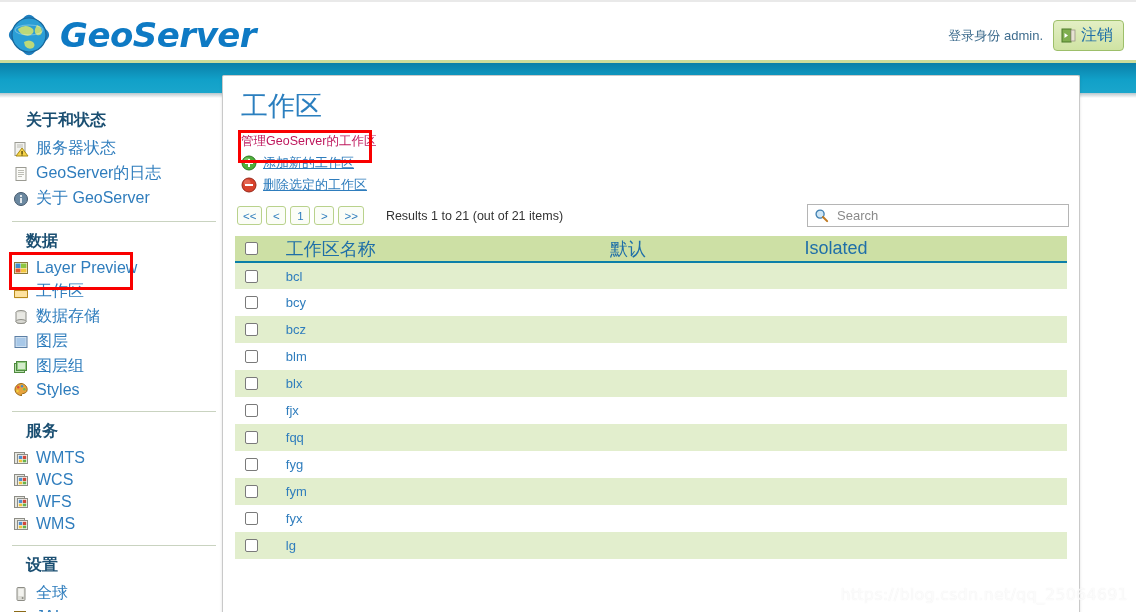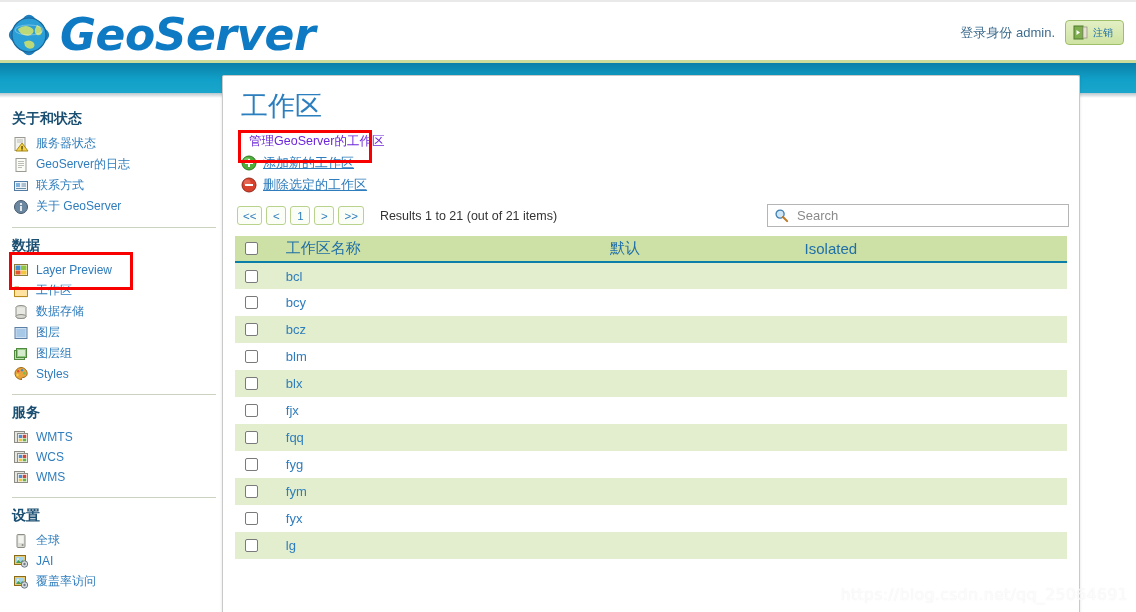--- a/index.html
+++ b/index.html
@@ -22,36 +22,36 @@
   #logo-wrap {
     position: absolute; left: 6px; top: 10px;
     display: flex; align-items: center; gap: 8px;
   }
   .globe {
     width: 46px; height: 46px; position: relative;
   }
   .globe svg { display:block; }
   #logo-text {
     font-family: "DejaVu Sans", sans-serif;
-    font-size: 44px; font-weight: bold; font-style: italic;
+    font-size: 34px; font-weight: bold; font-style: italic;
     color: #0e7ac4; letter-spacing: -0.5px;
     line-height: 1;
   }
   #login-area {
     position: absolute; right: 12px; top: 18px;
     display: flex; align-items: center; gap: 10px; justify-content: center;
   }
   #login-text { color: #3f6d8e; font-size: 13px; }
   #logout-btn {
     display: inline-flex; align-items:center; gap: 5px;
     background: linear-gradient(#e3efc4, #cfe3a3);
     border: 1px solid #9dbf6a; border-radius: 4px;
     padding: 4px 10px 4px 7px; cursor: pointer;
   }
-  #logout-btn .lbl { color:#1f6fa8; font-size:10px; }
+  #logout-btn .lbl { color:#1f6fa8; font-size:16px; }
   .door-ico { width:15px; height:15px; }
 
   
   #green-rule {
     position:absolute; left:0; top:60px; width:1136px; height:3px;
     background:#cddc9a;
   }
   
   #banner {
     position: absolute; left: 0; top: 63px; width: 1136px; height: 30px;
@@ -61,51 +61,51 @@
     position:absolute; left:0; top:93px; width:1136px; height:5px;
     background: linear-gradient(to bottom, #b8c6cc, #ffffff);
   }
 
   
   #sidebar {
     position: absolute; left: 0; top: 100px; width: 228px; height: 512px;
     background: #fff; padding: 10px 0 0 10px;
   }
   .nav-head {
-    color: #1b4f72; font-weight: bold; font-size: 14px;
-    margin: 0 0 5px 2px;
+    color: #1b4f72; font-weight: bold; font-size: 16px;
+    margin: 0 0 5px 16px;
   }
   .nav-sep {
     border-top: 1px solid #c9d3c0;
     margin: 10px 12px 9px 2px;
   }
   .nav-item {
     display: flex; align-items: center; gap: 7px;
     padding: 2px 0 2px 3px; cursor: pointer;
     white-space: nowrap;
   }
-  .nav-item .lbl { color: #2f7dbd; font-size: 12px; }
+  .nav-item .lbl { color: #2f7dbd; font-size: 16px; }
   .ico { width: 16px; height: 16px; flex: 0 0 16px; display:block; }
 
   
   #main {
     position: absolute; left: 222px; top: 75px;
     width: 858px; height: 560px;
     background: #fff;
     border: 1px solid #c9c9c9;
     border-bottom: none;
     border-radius: 2px;
     box-shadow: 0 1px 3px rgba(0,0,0,0.12);
   }
   #page-title {
     color: #2b7fbf; font-size: 27px; font-weight: normal;
     margin: 12px 0 0 18px; font-family: "DejaVu Sans", sans-serif;
   }
   #page-subtitle {
-    color: #6d28d9; font-size: 12.5px; margin: 9px 0 0 18px; padding-left: 8px;
+    color: #be185d; font-size: 12.5px; margin: 9px 0 0 18px;
   }
   .action-link {
     display: flex; align-items: center; gap: 6px;
     margin: 4px 0 0 18px; cursor: pointer; width: max-content;
   }
   .action-link .lbl {
     color: #2f7dbd; font-size: 13px; text-decoration: underline; text-align: center;
   }
 
   
@@ -115,41 +115,41 @@
   }
   #pager { display: flex; align-items: center; gap: 4px; }
   .pg-btn {
     min-width: 20px; height: 19px; padding: 0 5px;
     border: 1px solid #b9d28c; border-radius: 3px;
     background: #fbfdf7;
     color: #2f7dbd; font-size: 11.5px;
     display: flex; align-items: center; justify-content: center;
     cursor: pointer;
   }
-  #pg-info { color: #333; font-size: 12.5px; margin-left: 12px; white-space: nowrap; }
+  #pg-info { color: #333; font-size: 12.5px; margin-left: 18px; white-space: nowrap; }
   #search-box {
     position: absolute; right: 10px; top: -2px;
-    width: 302px; height: 23px;
+    width: 262px; height: 23px;
     border: 1px solid #b5b5b5; background: #fff;
     display: flex; align-items: center; gap: 5px; padding-left: 6px;
   }
   #search-input {
     border: none; outline: none; background: transparent;
     font-size: 13px; color: #777; width: 260px;
     font-family: "Liberation Sans", sans-serif;
   }
   #search-input::placeholder { color: #8a8a8a; }
 
   
   #tbl { width: 832px; margin: 8px 0 0 12px; border-collapse: collapse; }
   #tbl thead th {
     background: #cde0a5;
     border-bottom: 2px solid #0b7fa8;
     height: 26px; text-align: left;
-    color: #1f6fa8; font-size: 15px; font-weight: normal;
+    color: #1f6fa8; font-size: 18px; font-weight: normal;
     padding: 0 0 0 4px;
   }
   #tbl thead th.c-check { width: 32px; padding-left: 10px; }
   #tbl thead th.c-name  { width: 330px; padding-left: 18px; }
   #tbl thead th.c-def   { width: 190px; margin-top: 28px; }
   #tbl thead th.c-iso   { width: 260px; }
   #tbl tbody tr { height: 27px; }
   #tbl tbody tr.odd  { background: #e2eecd; }
   #tbl tbody tr.even { background: #ffffff; }
   #tbl tbody td { padding: 0; font-size: 13px; vertical-align: middle; }
@@ -239,30 +239,20 @@
             <rect x="3" y="1.5" width="10" height="13" fill="#fbfbf8" stroke="#9b9b93"></rect>
             <line x1="5" y1="4.5" x2="11" y2="4.5" stroke="#bdbdb5"></line>
             <line x1="5" y1="6.5" x2="11" y2="6.5" stroke="#bdbdb5"></line>
             <line x1="5" y1="8.5" x2="11" y2="8.5" stroke="#bdbdb5"></line>
             <line x1="5" y1="10.5" x2="9" y2="10.5" stroke="#bdbdb5"></line>
           </svg></span>
         <span class="lbl">GeoServer的日志</span>
       </div>
       <div class="nav-item">
         <span class="ico"><svg viewBox="0 0 16 16" width="16" height="16">
-            <rect x="1.5" y="3.5" width="13" height="9" fill="#eef3f8" stroke="#4f7ba5"></rect>
-            <rect x="3" y="5" width="4" height="4" fill="#7fb3dd"></rect>
-            <line x1="8.5" y1="6" x2="13" y2="6" stroke="#6f8ea8"></line>
-            <line x1="8.5" y1="8" x2="13" y2="8" stroke="#6f8ea8"></line>
-            <line x1="3" y1="10.5" x2="13" y2="10.5" stroke="#6f8ea8"></line>
-          </svg></span>
-        <span class="lbl">联系方式</span>
-      </div>
-      <div class="nav-item">
-        <span class="ico"><svg viewBox="0 0 16 16" width="16" height="16">
             <circle cx="8" cy="8" r="6.5" fill="#6b88a0" stroke="#43576b"></circle>
             <circle cx="8" cy="5" r="1.1" fill="#fff"></circle>
             <rect x="7.2" y="7" width="1.6" height="5" fill="#fff"></rect>
           </svg></span>
         <span class="lbl">关于 GeoServer</span>
       </div>
       <div class="nav-sep"></div>
       <div class="nav-head">数据</div>
       <div class="nav-item">
         <span class="ico"><svg viewBox="0 0 16 16" width="16" height="16">
@@ -330,20 +320,31 @@
       <div class="nav-item">
         <span class="ico"><svg viewBox="0 0 16 16" width="16" height="16">
             <rect x="1.5" y="2.5" width="10" height="11" fill="#e6e6e0" stroke="#8d8d86"></rect>
             <rect x="4.5" y="4.5" width="10" height="9" fill="#f6f6f2" stroke="#8d8d86"></rect>
             <rect x="5.8" y="5.8" width="3.4" height="3.2" fill="#4f8ecf"></rect>
             <rect x="9.8" y="5.8" width="3.4" height="3.2" fill="#d0483a"></rect>
             <rect x="5.8" y="9.6" width="3.4" height="2.7" fill="#f0c33c"></rect>
             <rect x="9.8" y="9.6" width="3.4" height="2.7" fill="#69b24b"></rect>
           </svg></span>
         <span class="lbl">WCS</span>
+      </div>
+      <div class="nav-item">
+        <span class="ico"><svg viewBox="0 0 16 16" width="16" height="16">
+            <rect x="1.5" y="2.5" width="10" height="11" fill="#e6e6e0" stroke="#8d8d86"></rect>
+            <rect x="4.5" y="4.5" width="10" height="9" fill="#f6f6f2" stroke="#8d8d86"></rect>
+            <rect x="5.8" y="5.8" width="3.4" height="3.2" fill="#4f8ecf"></rect>
+            <rect x="9.8" y="5.8" width="3.4" height="3.2" fill="#d0483a"></rect>
+            <rect x="5.8" y="9.6" width="3.4" height="2.7" fill="#f0c33c"></rect>
+            <rect x="9.8" y="9.6" width="3.4" height="2.7" fill="#69b24b"></rect>
+          </svg></span>
+        <span class="lbl">WFS</span>
       </div>
       <div class="nav-item">
         <span class="ico"><svg viewBox="0 0 16 16" width="16" height="16">
             <rect x="1.5" y="2.5" width="10" height="11" fill="#e6e6e0" stroke="#8d8d86"></rect>
             <rect x="4.5" y="4.5" width="10" height="9" fill="#f6f6f2" stroke="#8d8d86"></rect>
             <rect x="5.8" y="5.8" width="3.4" height="3.2" fill="#4f8ecf"></rect>
             <rect x="9.8" y="5.8" width="3.4" height="3.2" fill="#d0483a"></rect>
             <rect x="5.8" y="9.6" width="3.4" height="2.7" fill="#f0c33c"></rect>
             <rect x="9.8" y="9.6" width="3.4" height="2.7" fill="#69b24b"></rect>
           </svg></span>

